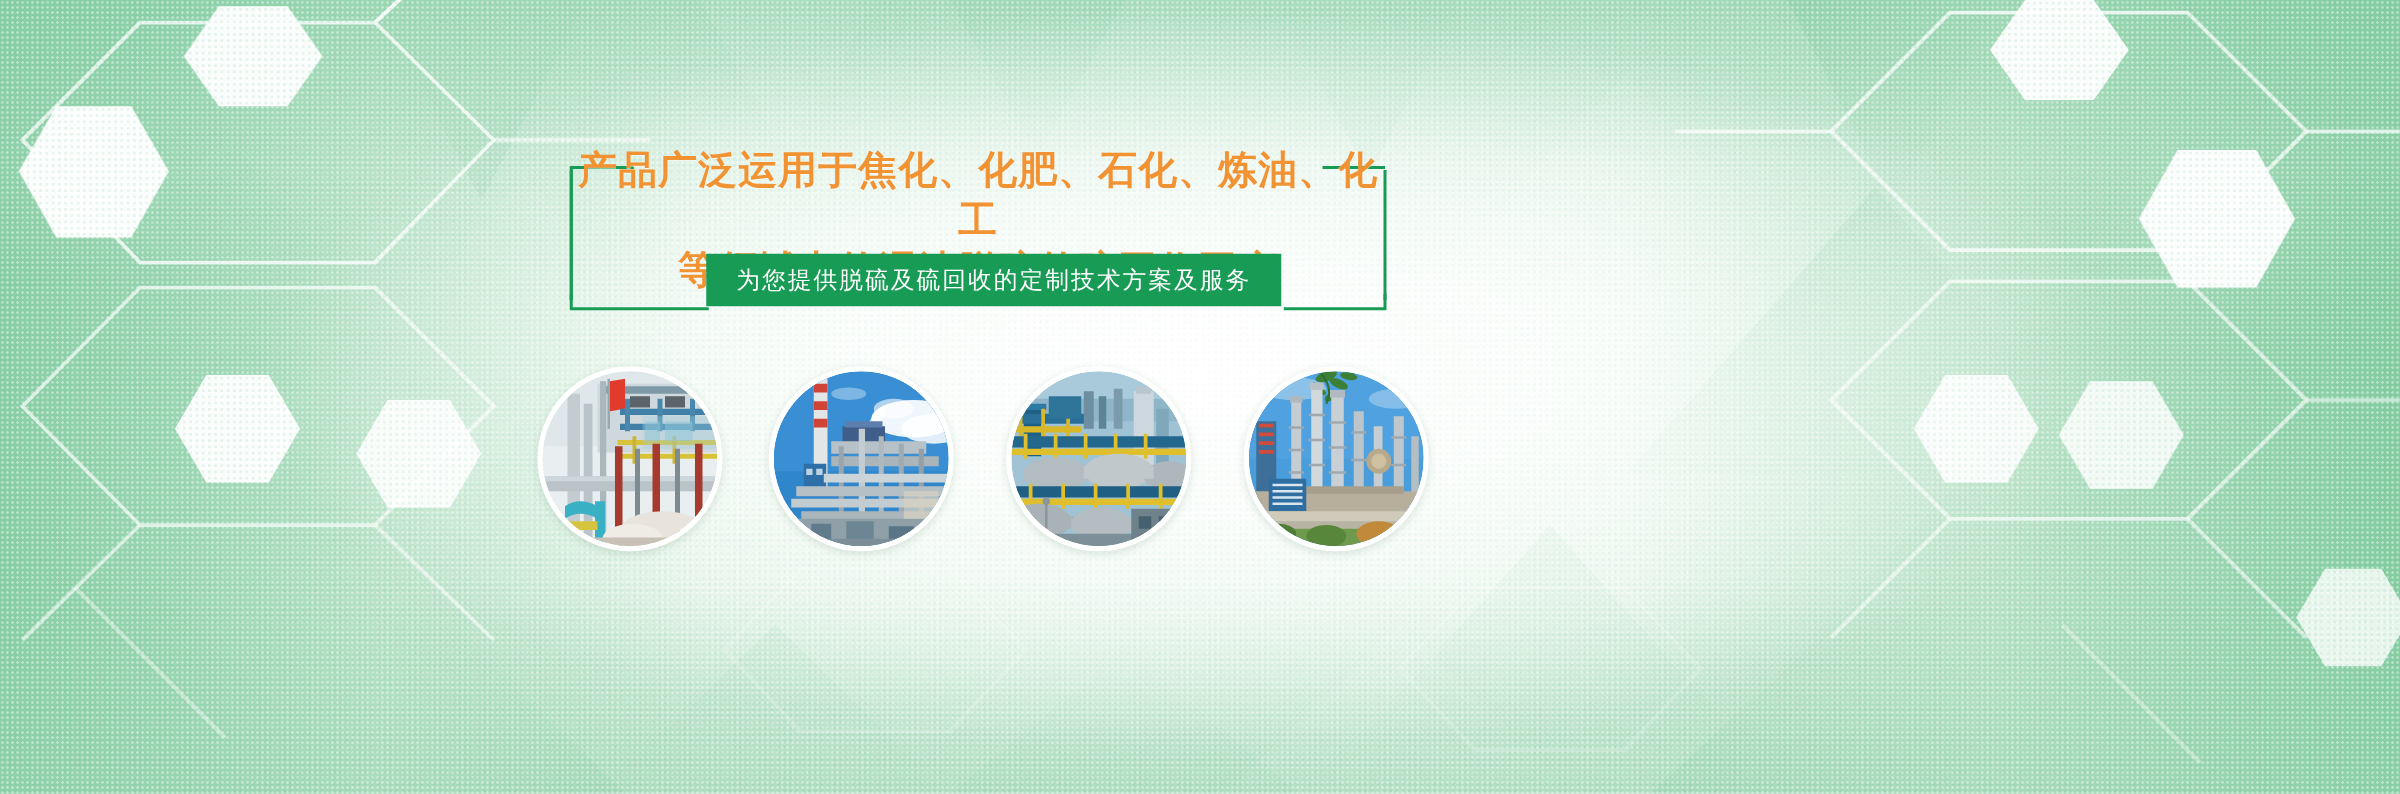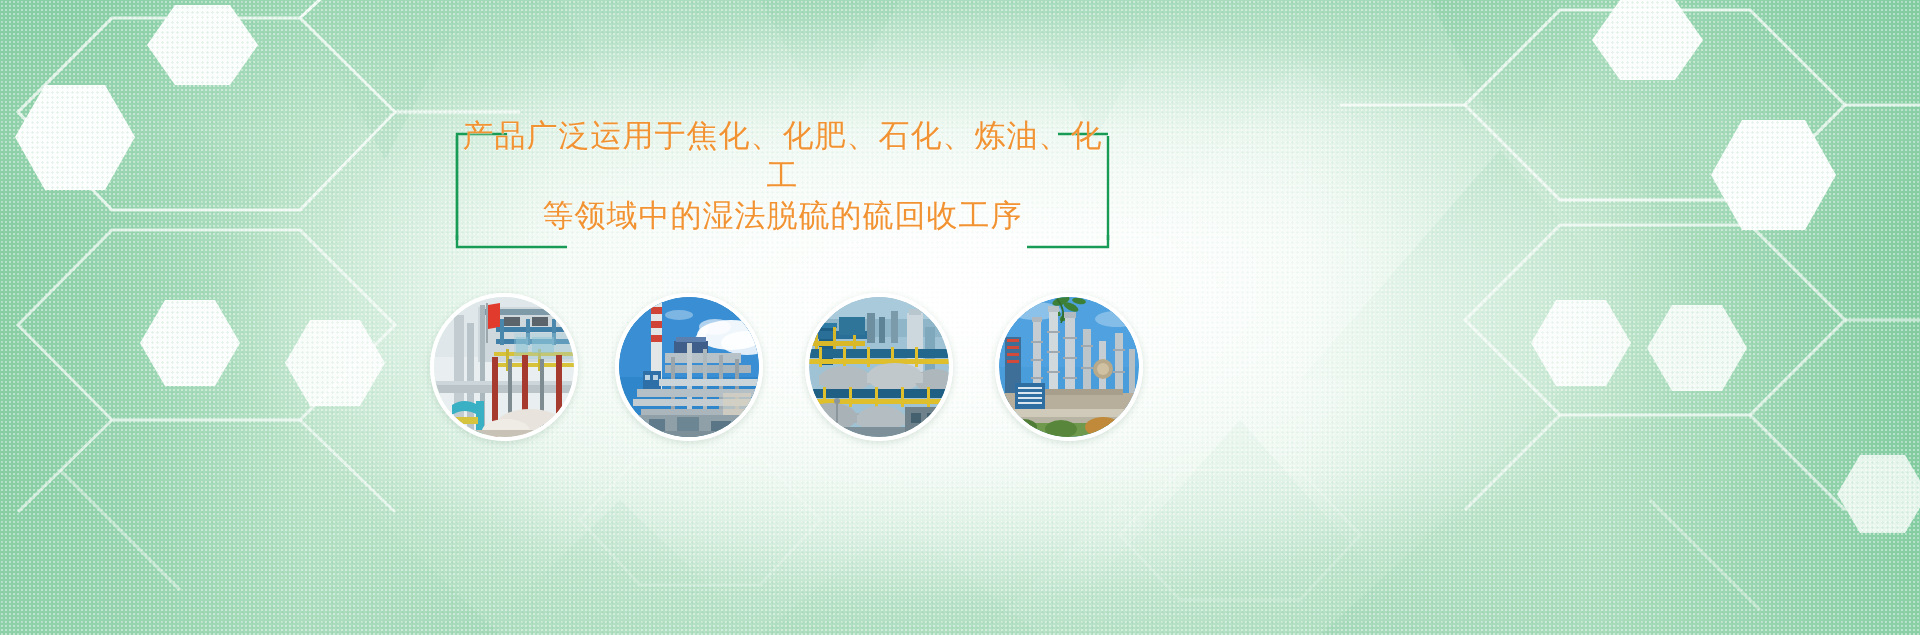--- a/index.html
+++ b/index.html
@@ -35,21 +35,21 @@
     background-image:radial-gradient(rgba(120,190,150,.30) 1px, rgba(0,0,0,0) 1.3px);
     background-size:5px 5px;opacity:.55;}
   .vig{position:absolute;inset:0;
     background:radial-gradient(ellipse 55% 65% at 50% 48%, rgba(255,255,255,.85) 0%, rgba(255,255,255,.45) 40%, rgba(255,255,255,0) 72%);}
 
   
   .textblock{position:absolute;left:455px;top:112px;width:655px;height:128px;}
   .bracket{position:absolute;inset:0;pointer-events:none;}
 
   .headline{position:absolute;left:0;top:4px;width:655px;text-align:center;
-    color:#f29333;font-weight:normal;font-size:31px;line-height:40px;letter-spacing:1px;
+    color:#f29333;font-weight:bold;font-size:31px;line-height:40px;letter-spacing:1px;
     text-shadow:0 1px 0 rgba(255,255,255,.55);}
   .headline .l2{display:block;}
 
   .greenbar{position:absolute;left:110px;top:197px;width:460px;height:42px;
     background:#189b55;display:flex;align-items:center;justify-content:center;}
   .greenbar span{color:#ffffff;font-size:19px;letter-spacing:1.6px;font-weight:400;}
 
   
   .circles{position:absolute;left:420px;top:293px;width:740px;height:150px;}
   .circ{position:absolute;width:148px;height:148px;border-radius:50%;
@@ -181,20 +181,23 @@
     </g>
   </svg>
 
   <svg style="position:absolute;left:455px;top:235px;width:655px;height:24px;pointer-events:none;" viewBox="0 0 655 24" preserveAspectRatio="none">
     <g fill="none" stroke="#189b55" stroke-width="2.4">
       <path d="M2 0 L2 12 L112 12"></path>
       <path d="M653 0 L653 12 L572 12"></path>
     </g>
   </svg>
 
+  <div class="greenbar" style="left:565px;top:203px;">
+    <span>为您提供脱硫及硫回收的定制技术方案及服务</span>
+  </div>
 
   <div class="circles">
 
     <div class="circ" style="left:10px;top:0;">
       <div class="ph">
         <svg viewBox="0 0 140 140" preserveAspectRatio="xMidYMid slice">
           <rect width="140" height="140" fill="#e9eef0"></rect>
           <rect x="0" y="0" width="140" height="60" fill="#dfe7ea"></rect>
           <rect x="44" y="10" width="96" height="55" fill="#cfd8dc"></rect>
           <rect x="46" y="12" width="94" height="6" fill="#7e9aa8"></rect>

